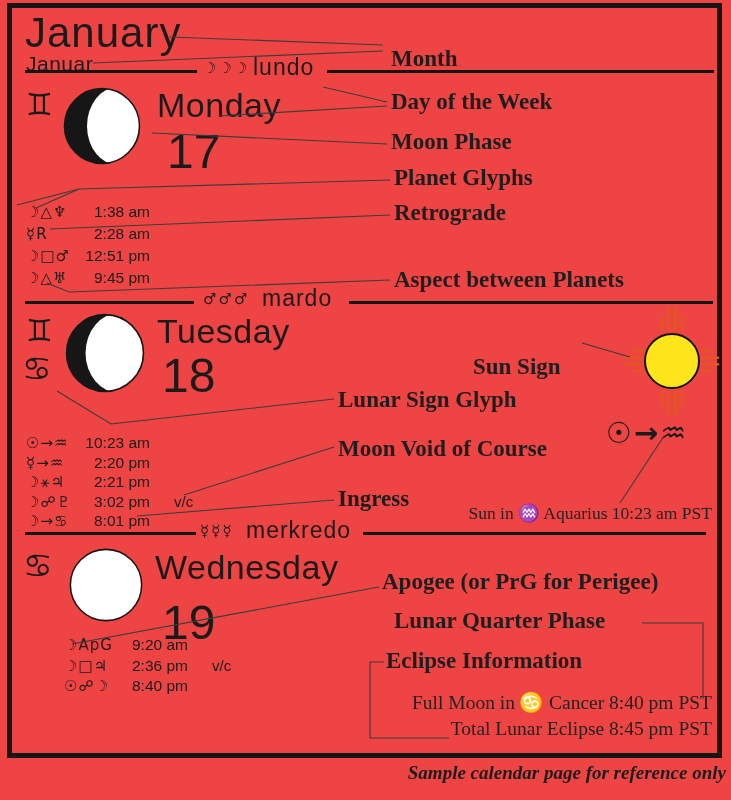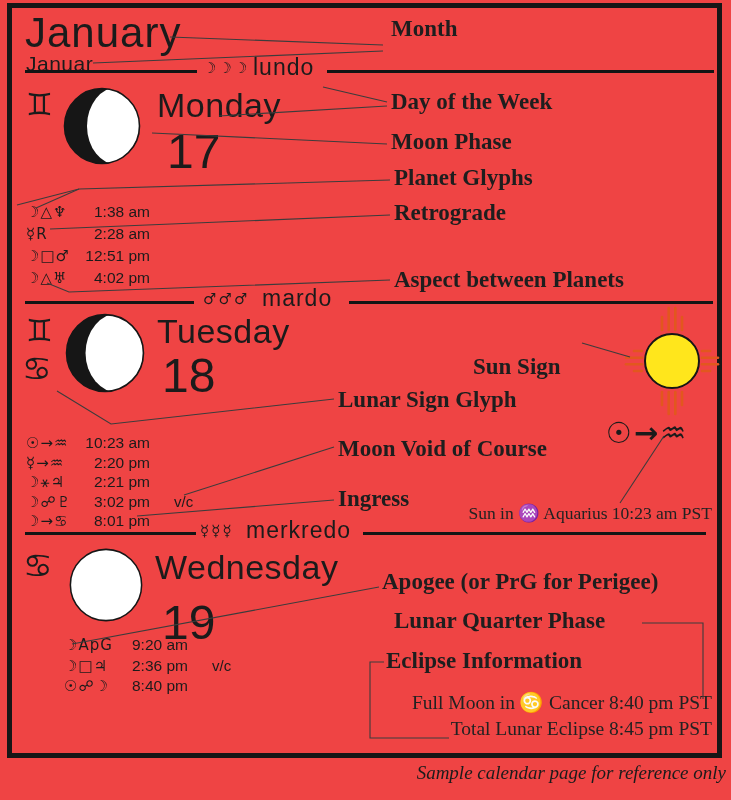--- a/index.html
+++ b/index.html
@@ -22,21 +22,21 @@
   .event-row{display:flex;align-items:baseline;}
   .day0 .event-row{height:22px;} .day1 .event-row{height:19.5px;} .day2 .event-row{height:20.5px;}
   .ev-glyph{width:54px;font-family:"DejaVu Sans",sans-serif;font-size:15px;letter-spacing:1px;}
   .ev-time{width:70px;text-align:right;font-size:15.5px;}
   .ev-note{margin-left:24px;font-size:15px;}
   
   .label{position:absolute;font-family:"Liberation Serif",serif;font-weight:bold;font-size:23px;line-height:1.05;white-space:nowrap;color:#1e1e1e;}
   .note{position:absolute;font-family:"Liberation Serif",serif;font-size:17.5px;white-space:nowrap;color:#222;}
   .note-lg{font-size:19.5px;}
   .right-anchor{transform:translateX(-100%);}
-  .caption{position:absolute;font-family:"Liberation Serif",serif;font-style:italic;font-weight:normal;font-size:19px;white-space:nowrap;}
+  .caption{position:absolute;font-family:"Liberation Serif",serif;font-style:italic;font-weight:bold;font-size:19px;white-space:nowrap;}
   .big-ingress{font-family:"DejaVu Sans",sans-serif;font-size:29px;font-weight:bold;letter-spacing:2px;}
   svg{display:block;}
   #connectors{position:absolute;left:0;top:0;pointer-events:none;}
 </style>
 </head>
 <body>
 
 <div id="page">
 
   <div class="frame"></div>
@@ -83,21 +83,21 @@
       <div class="event-row">
         <span class="ev-glyph">☿R</span>
         <span class="ev-time">2:28 am</span>
       </div>
       <div class="event-row">
         <span class="ev-glyph">☽□♂</span>
         <span class="ev-time">12:51 pm</span>
       </div>
       <div class="event-row">
         <span class="ev-glyph">☽△♅</span>
-        <span class="ev-time">4:02 pm</span>
+        <span class="ev-time">9:45 pm</span>
       </div>
     </div>
 
   <div class="abs sign-glyph" style="left:26px;top:316px;font-size:30px;">♊</div>
   <div class="abs sign-glyph" style="left:22px;top:352px;font-size:33px;">♋</div>
   <div class="abs" style="left:64px;top:312px;">
     <svg width="82" height="82" viewBox="0 0 80 80">
       <defs>
           <clipPath id="mc1">
             <circle cx="40" cy="40" r="37.5"></circle>
@@ -178,21 +178,21 @@
         <line x1="78" y1="51" x2="86" y2="51"></line>
           <line x1="78" y1="57.7" x2="94" y2="57.7"></line>
         <line x1="78" y1="64.3" x2="94" y2="64.3"></line>
           <line x1="78" y1="71" x2="86" y2="71"></line>
       </g>
       <circle cx="48" cy="61" r="27" fill="#FFE61C" stroke="#161616" stroke-width="2"></circle>
     </svg>
   </div>
   <div class="abs big-ingress" style="left:606px;top:416px;">☉→♒</div>
 
-  <div class="label" style="left:391px;top:17px;font-family:Liberation Serif, serif;">Month</div>
+  <div class="label" style="left:391px;top:47px;font-family:Liberation Serif, serif;">Month</div>
   <div class="label" style="left:391px;top:90px;">Day of the Week</div>
   <div class="label" style="left:394px;top:166px;">Planet Glyphs</div>
   <div class="label" style="left:391px;top:130px;">Moon Phase</div>
   <div class="label" style="left:394px;top:201px;">Retrograde</div>
   <div class="label" style="left:394px;top:268px;">Aspect between Planets</div>
   <div class="label" style="left:473px;top:327px;margin-top:28px;">Sun Sign</div>
   <div class="label" style="left:338px;top:388px;">Lunar Sign Glyph</div>
   <div class="label" style="left:338px;top:437px;">Moon Void of Course</div>
   <div class="label" style="left:338px;top:487px;">Ingress</div>
   <div class="label" style="left:382px;top:570px;">Apogee (or PrG for Perigee)</div>

